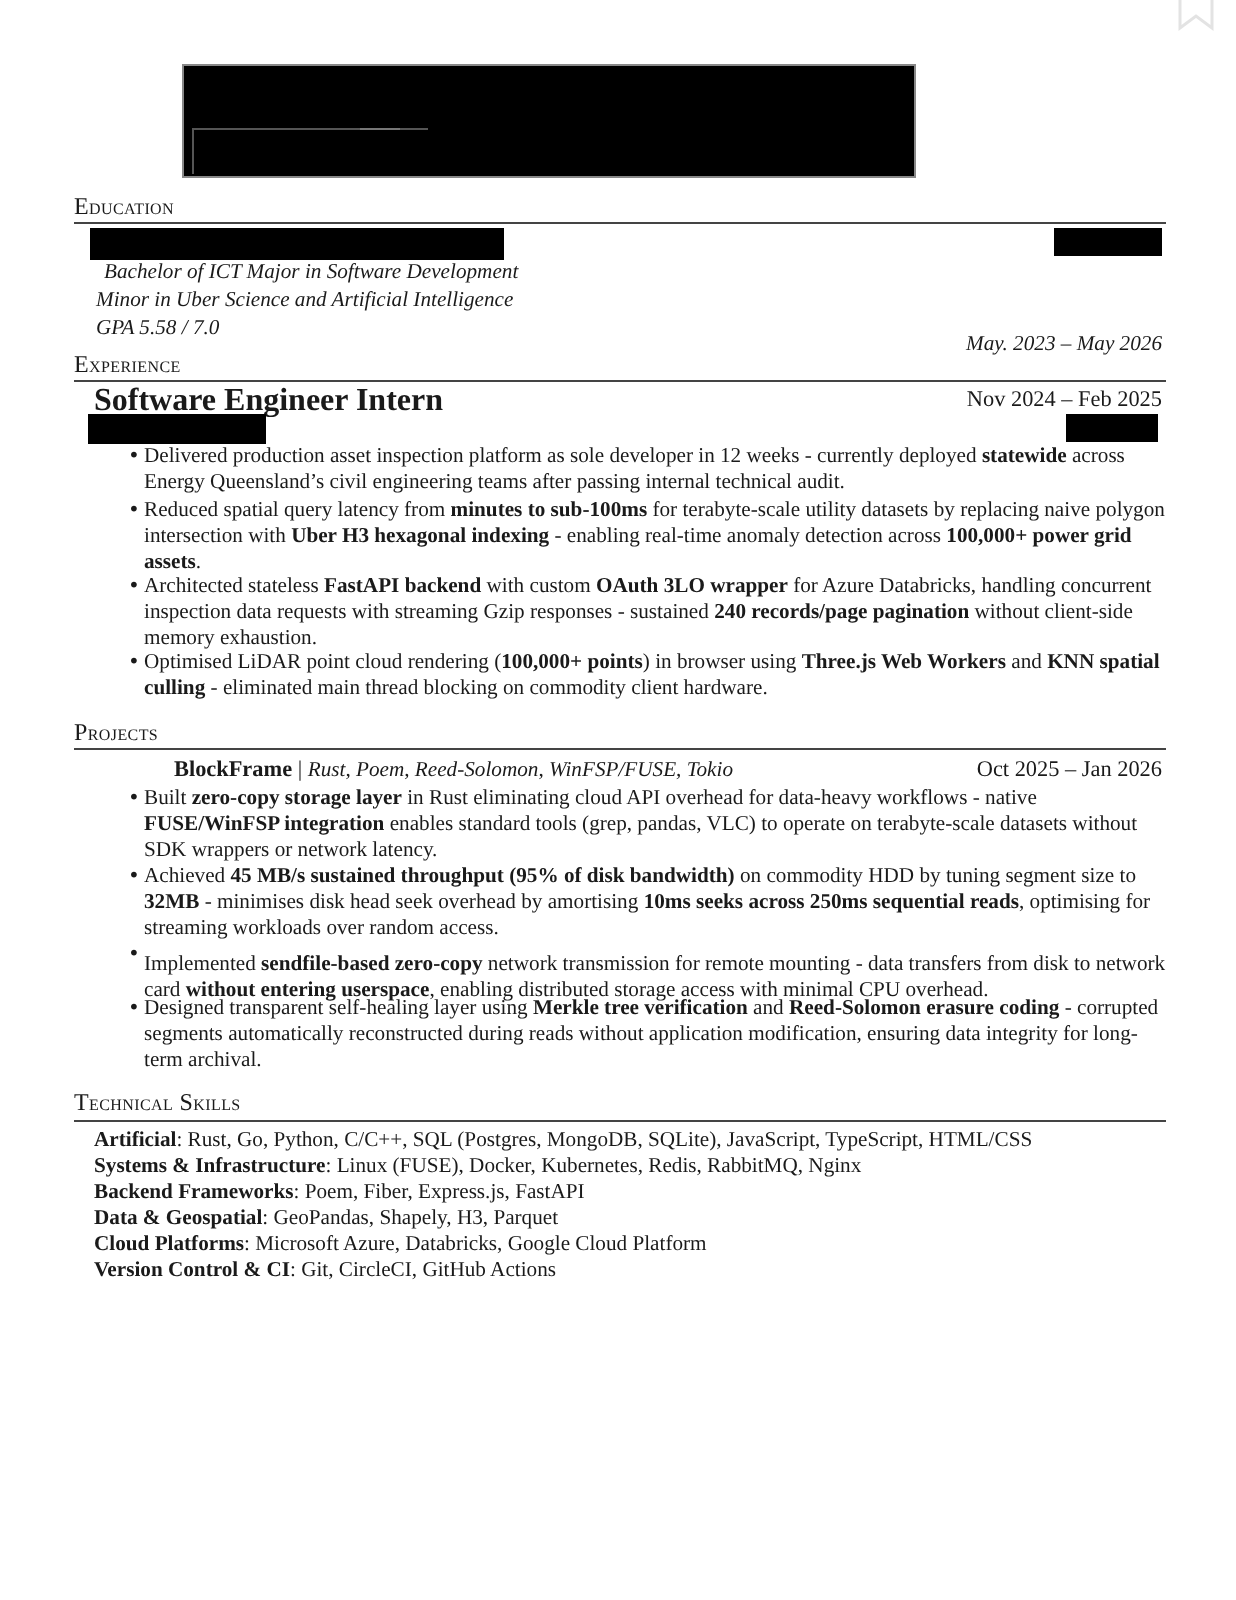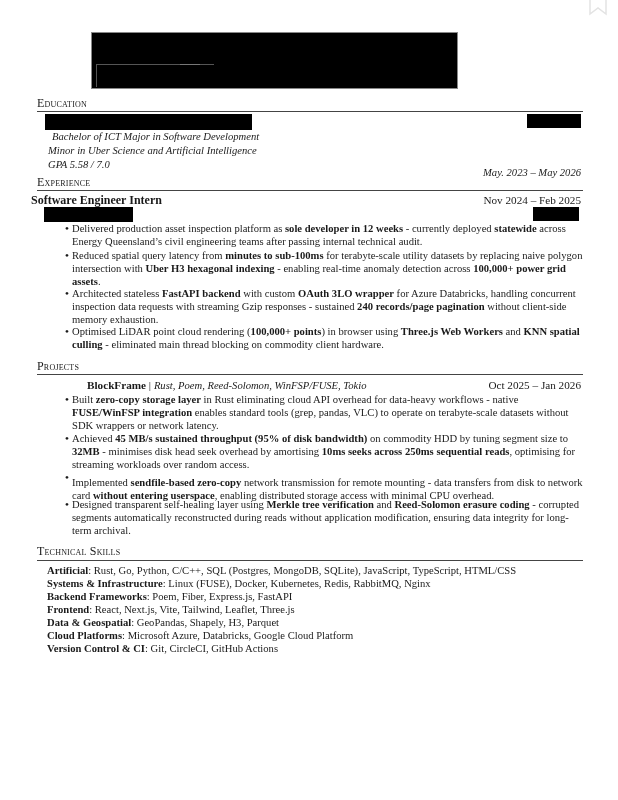--- a/index.html
+++ b/index.html
@@ -39,27 +39,27 @@
 <div class="rule" style="top:111px;"></div>
 <div class="redact" style="left:45px; top:114px; width:207px; height:16px;"></div>
 <div class="redact" style="left:527px; top:114px; width:54px; height:14px;"></div>
 <div class="line it" style="left:52px; top:130px;">Bachelor of ICT Major in Software Development</div>
 <div class="line it right" style="left:400px; width:181px; top:130px;margin-top:36px;">May. 2023 – May 2026</div>
 <div class="line it" style="left:48px; top:144px;">Minor in Uber Science and Artificial Intelligence</div>
 <div class="line it" style="left:48px; top:158px;">GPA 5.58 / 7.0</div>
 
 <div class="section-title" style="top:175px;">Experience</div>
 <div class="rule" style="top:190px;"></div>
-<div class="line b" style="left:31px; top:194px; font-size:12px;">Software Engineer Intern</div>
+<div class="line b" style="left:47px; top:194px; font-size:16px;">Software Engineer Intern</div>
 <div class="line right" style="left:400px; width:181px; top:194px; font-size:11.2px;">Nov 2024 – Feb 2025</div>
 <div class="redact" style="left:44px; top:207px; width:89px; height:15px;"></div>
 <div class="redact" style="left:533px; top:207px; width:46px; height:14px;"></div>
 
 <div class="bullet" style="top:223px;"></div>
-<div class="para" style="top:222px;"><span>Delivered production asset inspection platform as </span><span style="font-weight: bold; margin-top: 46px;">sole developer in 12 weeks</span><span> - currently deployed </span><span style="font-weight: bold;">statewide</span><span> across Energy Queensland’s civil engineering teams after passing internal technical audit.</span></div>
+<div class="para" style="top:222px;"><span>Delivered production asset inspection platform as </span><span style="font-weight: normal; margin-top: 46px;">sole developer in 12 weeks</span><span> - currently deployed </span><span style="font-weight: bold;">statewide</span><span> across Energy Queensland’s civil engineering teams after passing internal technical audit.</span></div>
 <div class="bullet" style="top:250px;"></div>
 <div class="para" style="top:249px;"><span>Reduced spatial query latency from </span><span style="font-weight: bold;">minutes to sub-100ms</span><span> for terabyte-scale utility datasets by replacing naive polygon intersection with </span><span style="font-weight: bold;">Uber H3 hexagonal indexing</span><span> - enabling real-time anomaly detection across </span><span style="font-weight: bold;">100,000+ power grid assets</span><span>.</span></div>
 <div class="bullet" style="top:288px;"></div>
 <div class="para" style="top:287px;"><span>Architected stateless </span><span style="font-weight: bold;">FastAPI backend</span><span> with custom </span><span style="font-weight: bold;">OAuth 3LO wrapper</span><span> for Azure Databricks, handling concurrent inspection data requests with streaming Gzip responses - sustained </span><span style="font-weight: bold;">240 records/page pagination</span><span> without client-side memory exhaustion.</span></div>
 <div class="bullet" style="top:326px;"></div>
 <div class="para" style="top:325px;"><span>Optimised LiDAR point cloud rendering (</span><span style="font-weight: bold;">100,000+ points</span><span>) in browser using </span><span style="font-weight: bold;">Three.js Web Workers</span><span> and </span><span style="font-weight: bold;">KNN spatial culling</span><span> - eliminated main thread blocking on commodity client hardware.</span></div>
 
 <div class="section-title" style="top:359px;">Projects</div>
 <div class="rule" style="top:374px;"></div>
 <div class="line" style="left:47px; top:379px; font-size:11.2px;margin-left:40px;">
@@ -75,17 +75,16 @@
 <div class="para" style="top:476px;"><span>Implemented </span><span style="font-weight: bold;">sendfile-based zero-copy</span><span> network transmission for remote mounting - data transfers from disk to network card </span><span style="font-weight: bold;">without entering userspace</span><span>, enabling distributed storage access with minimal CPU overhead.</span></div>
 <div class="bullet" style="top:499px;"></div>
 <div class="para" style="top:498px;"><span>Designed transparent self-healing layer using </span><span style="font-weight: bold;">Merkle tree verification</span><span> and </span><span style="font-weight: bold;">Reed-Solomon erasure coding</span><span> - corrupted segments automatically reconstructed during reads without application modification, ensuring data integrity for long-term archival.</span></div>
 
 <div class="section-title" style="top:544px;">Technical Skills</div>
 <div class="rule" style="top:560px;"></div>
 <div id="skills" style="position:absolute; left:47px; top:564px;">
   <div class="line" style="position:relative;"><span class="b">Artificial</span><span>: Rust, Go, Python, C/C++, SQL (Postgres, MongoDB, SQLite), JavaScript, TypeScript, HTML/CSS</span></div>
   <div class="line" style="position:relative;"><span class="b">Systems &amp; Infrastructure</span><span>: Linux (FUSE), Docker, Kubernetes, Redis, RabbitMQ, Nginx</span></div>
   <div class="line" style="position:relative;"><span class="b">Backend Frameworks</span><span>: Poem, Fiber, Express.js, FastAPI</span></div>
-  <div class="line" style="position:relative;"><span class="b">Frontend</span><span>: React, Next.js, Vite, Tailwind, Leaflet, Three.js</span></div>
   <div class="line" style="position:relative;"><span class="b">Data &amp; Geospatial</span><span>: GeoPandas, Shapely, H3, Parquet</span></div>
   <div class="line" style="position:relative;"><span class="b">Cloud Platforms</span><span>: Microsoft Azure, Databricks, Google Cloud Platform</span></div>
   <div class="line" style="position:relative;"><span class="b">Version Control &amp; CI</span><span>: Git, CircleCI, GitHub Actions</span></div>
 </div>
 
 </body></html>

